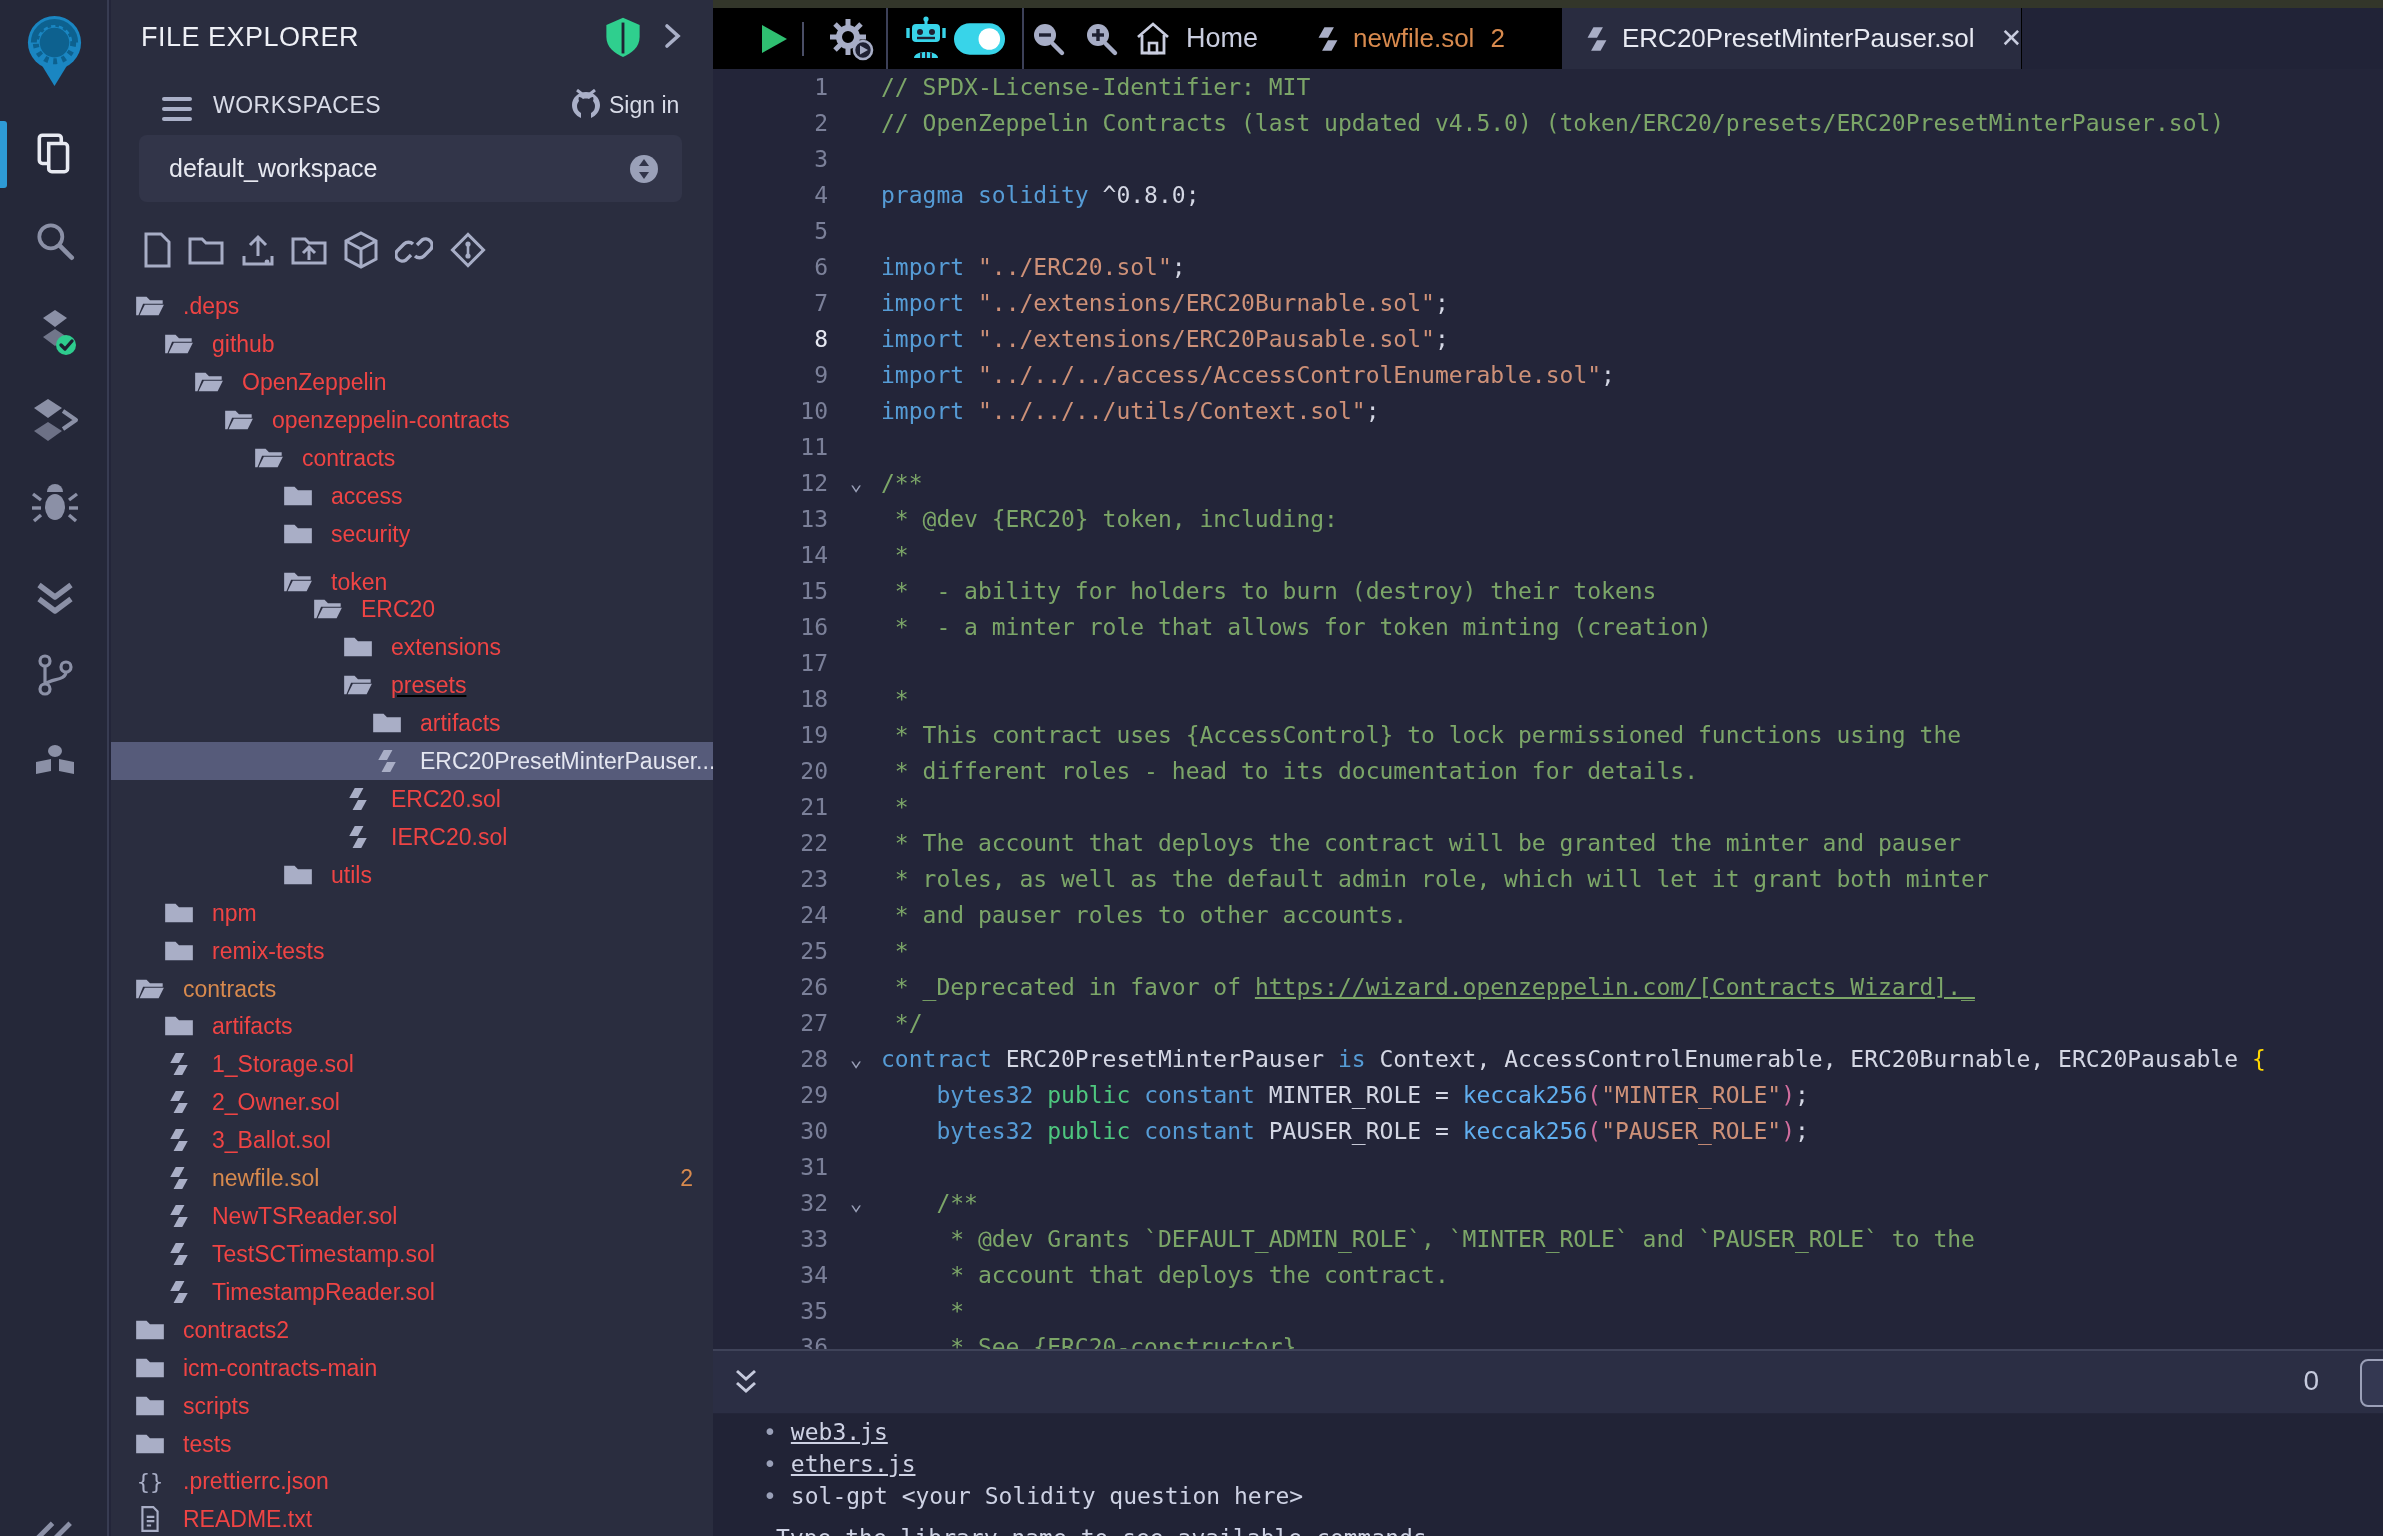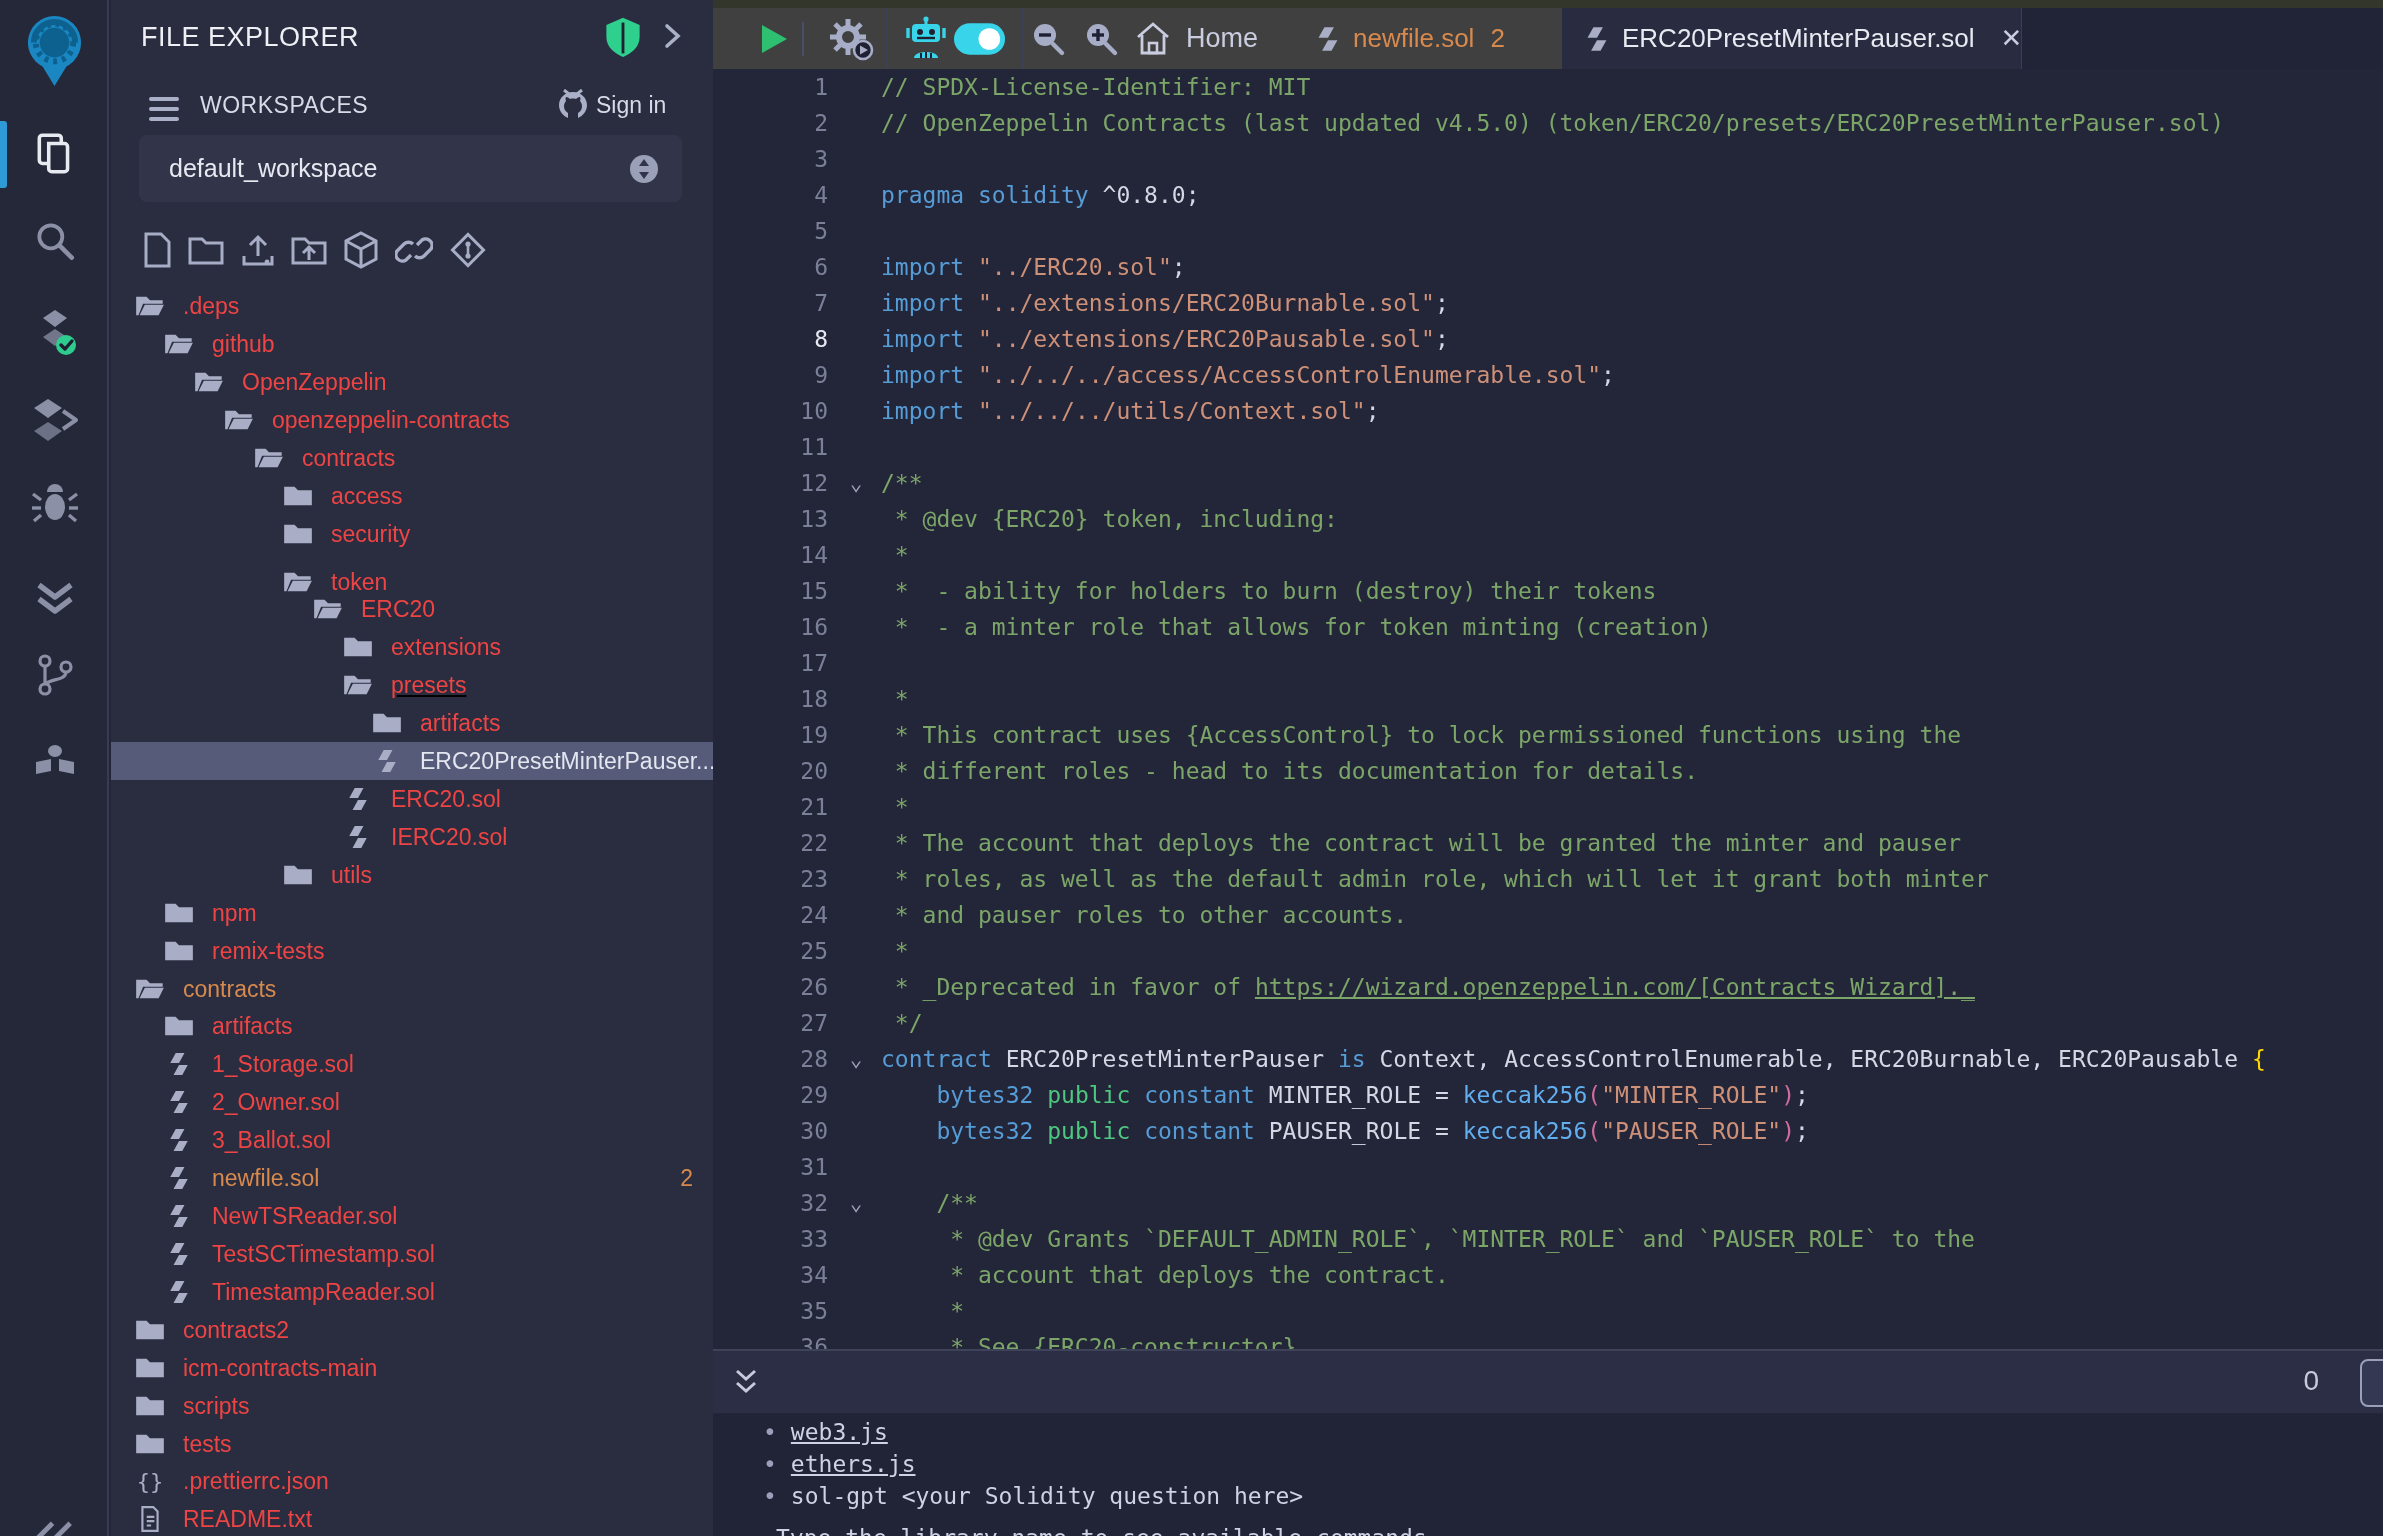--- a/index.html
+++ b/index.html
@@ -10,21 +10,21 @@
   
   .rail{position:absolute;left:0;top:0;width:109px;height:1537px;background:#252839;border-right:2px solid #383c52}
   .rail-item{position:absolute;left:0;width:109px;height:69px;display:flex;align-items:center;justify-content:center}
   .rail-active-bar{position:absolute;left:0;top:121px;width:7px;height:67px;background:#2e9bd6;border-radius:0 3px 3px 0}
 
   
   .panel{position:absolute;left:111px;top:0;width:602px;height:1537px;background:#2a2d3f}
   .panel-title{position:absolute;left:30px;top:22px;font-size:27px;font-weight:500;color:#eef0f6;letter-spacing:0.5px}
   .shield{position:absolute;left:493px;top:16px}
   .chev-right{position:absolute;left:546px;top:18px}
-  .ws-row{position:absolute;left:4px;top:87px;width:602px;height:40px}
+  .ws-row{position:absolute;left:17px;top:87px;width:602px;height:40px}
   .hamburger{position:absolute;left:32px;top:8px}
   .ws-label{position:absolute;left:85px;top:5px;font-size:23px;color:#d8dbe7;letter-spacing:0.5px}
   .gh-ic{position:absolute;left:440px;top:2px}
   .signin{position:absolute;left:481px;top:5px;font-size:23px;color:#d8dbe7}
   .ws-select{position:absolute;left:28px;top:135px;width:543px;height:67px;background:#323549;border-radius:8px}
   .ws-value{position:absolute;left:30px;top:19px;font-size:25px;color:#e7e9f1}
   .ws-caret{position:absolute;right:22px;top:18px}
   .mini-toolbar{position:absolute;left:0;top:226px;width:602px;height:48px}
   .mini-ic{position:absolute;top:4px;width:40px;height:40px;display:flex;align-items:center;justify-content:center}
 
@@ -35,21 +35,21 @@
   .tree-row .lbl{margin-left:16px;font-size:23px;color:#ef4444;white-space:nowrap}
   .tree-row.sel{background:#565b7a}
   .tree-row.sel .lbl{color:#e4e6f0}
   .tree-row.mod .lbl{color:#d88a4e}
   .tree-row .badge{position:absolute;right:20px;font-size:23px;color:#d88a4e}
   .json-ic{font-family:"DejaVu Sans Mono",monospace;font-size:22px;color:#a9aec6}
 
   
   .editor{position:absolute;left:713px;top:0;width:1671px;height:1537px;background:#232539}
   .top-strip{position:absolute;left:0;top:0;width:1671px;height:8px;background:#33362a}
-  .tabbar{position:absolute;left:0;top:8px;width:1671px;height:61px;background:#404040}
+  .tabbar{position:absolute;left:0;top:8px;width:1671px;height:61px;background:#000000}
   .tb-after{position:absolute;left:1309px;top:0;width:362px;height:61px;background:#212337}
   .tb-item{position:absolute;top:0;height:61px;display:flex;align-items:center}
   .divider-s{position:absolute;left:89px;top:14px;width:2px;height:34px;background:#4a4e66}
   .divider-f{position:absolute;top:0;width:2px;height:61px;background:#3c4058}
   .home-lbl{font-size:27px;color:#c9cddf;margin-left:14px}
   .tab{position:absolute;top:0;height:61px;display:flex;align-items:center;cursor:pointer}
   .tab .t-lbl{font-size:26px;margin-left:14px}
   .tab-mod .t-lbl{color:#d88a4e}
   .tab-mod .t-badge{font-size:26px;color:#d88a4e;margin-left:16px}
   .tab-active{background:#292c40}

